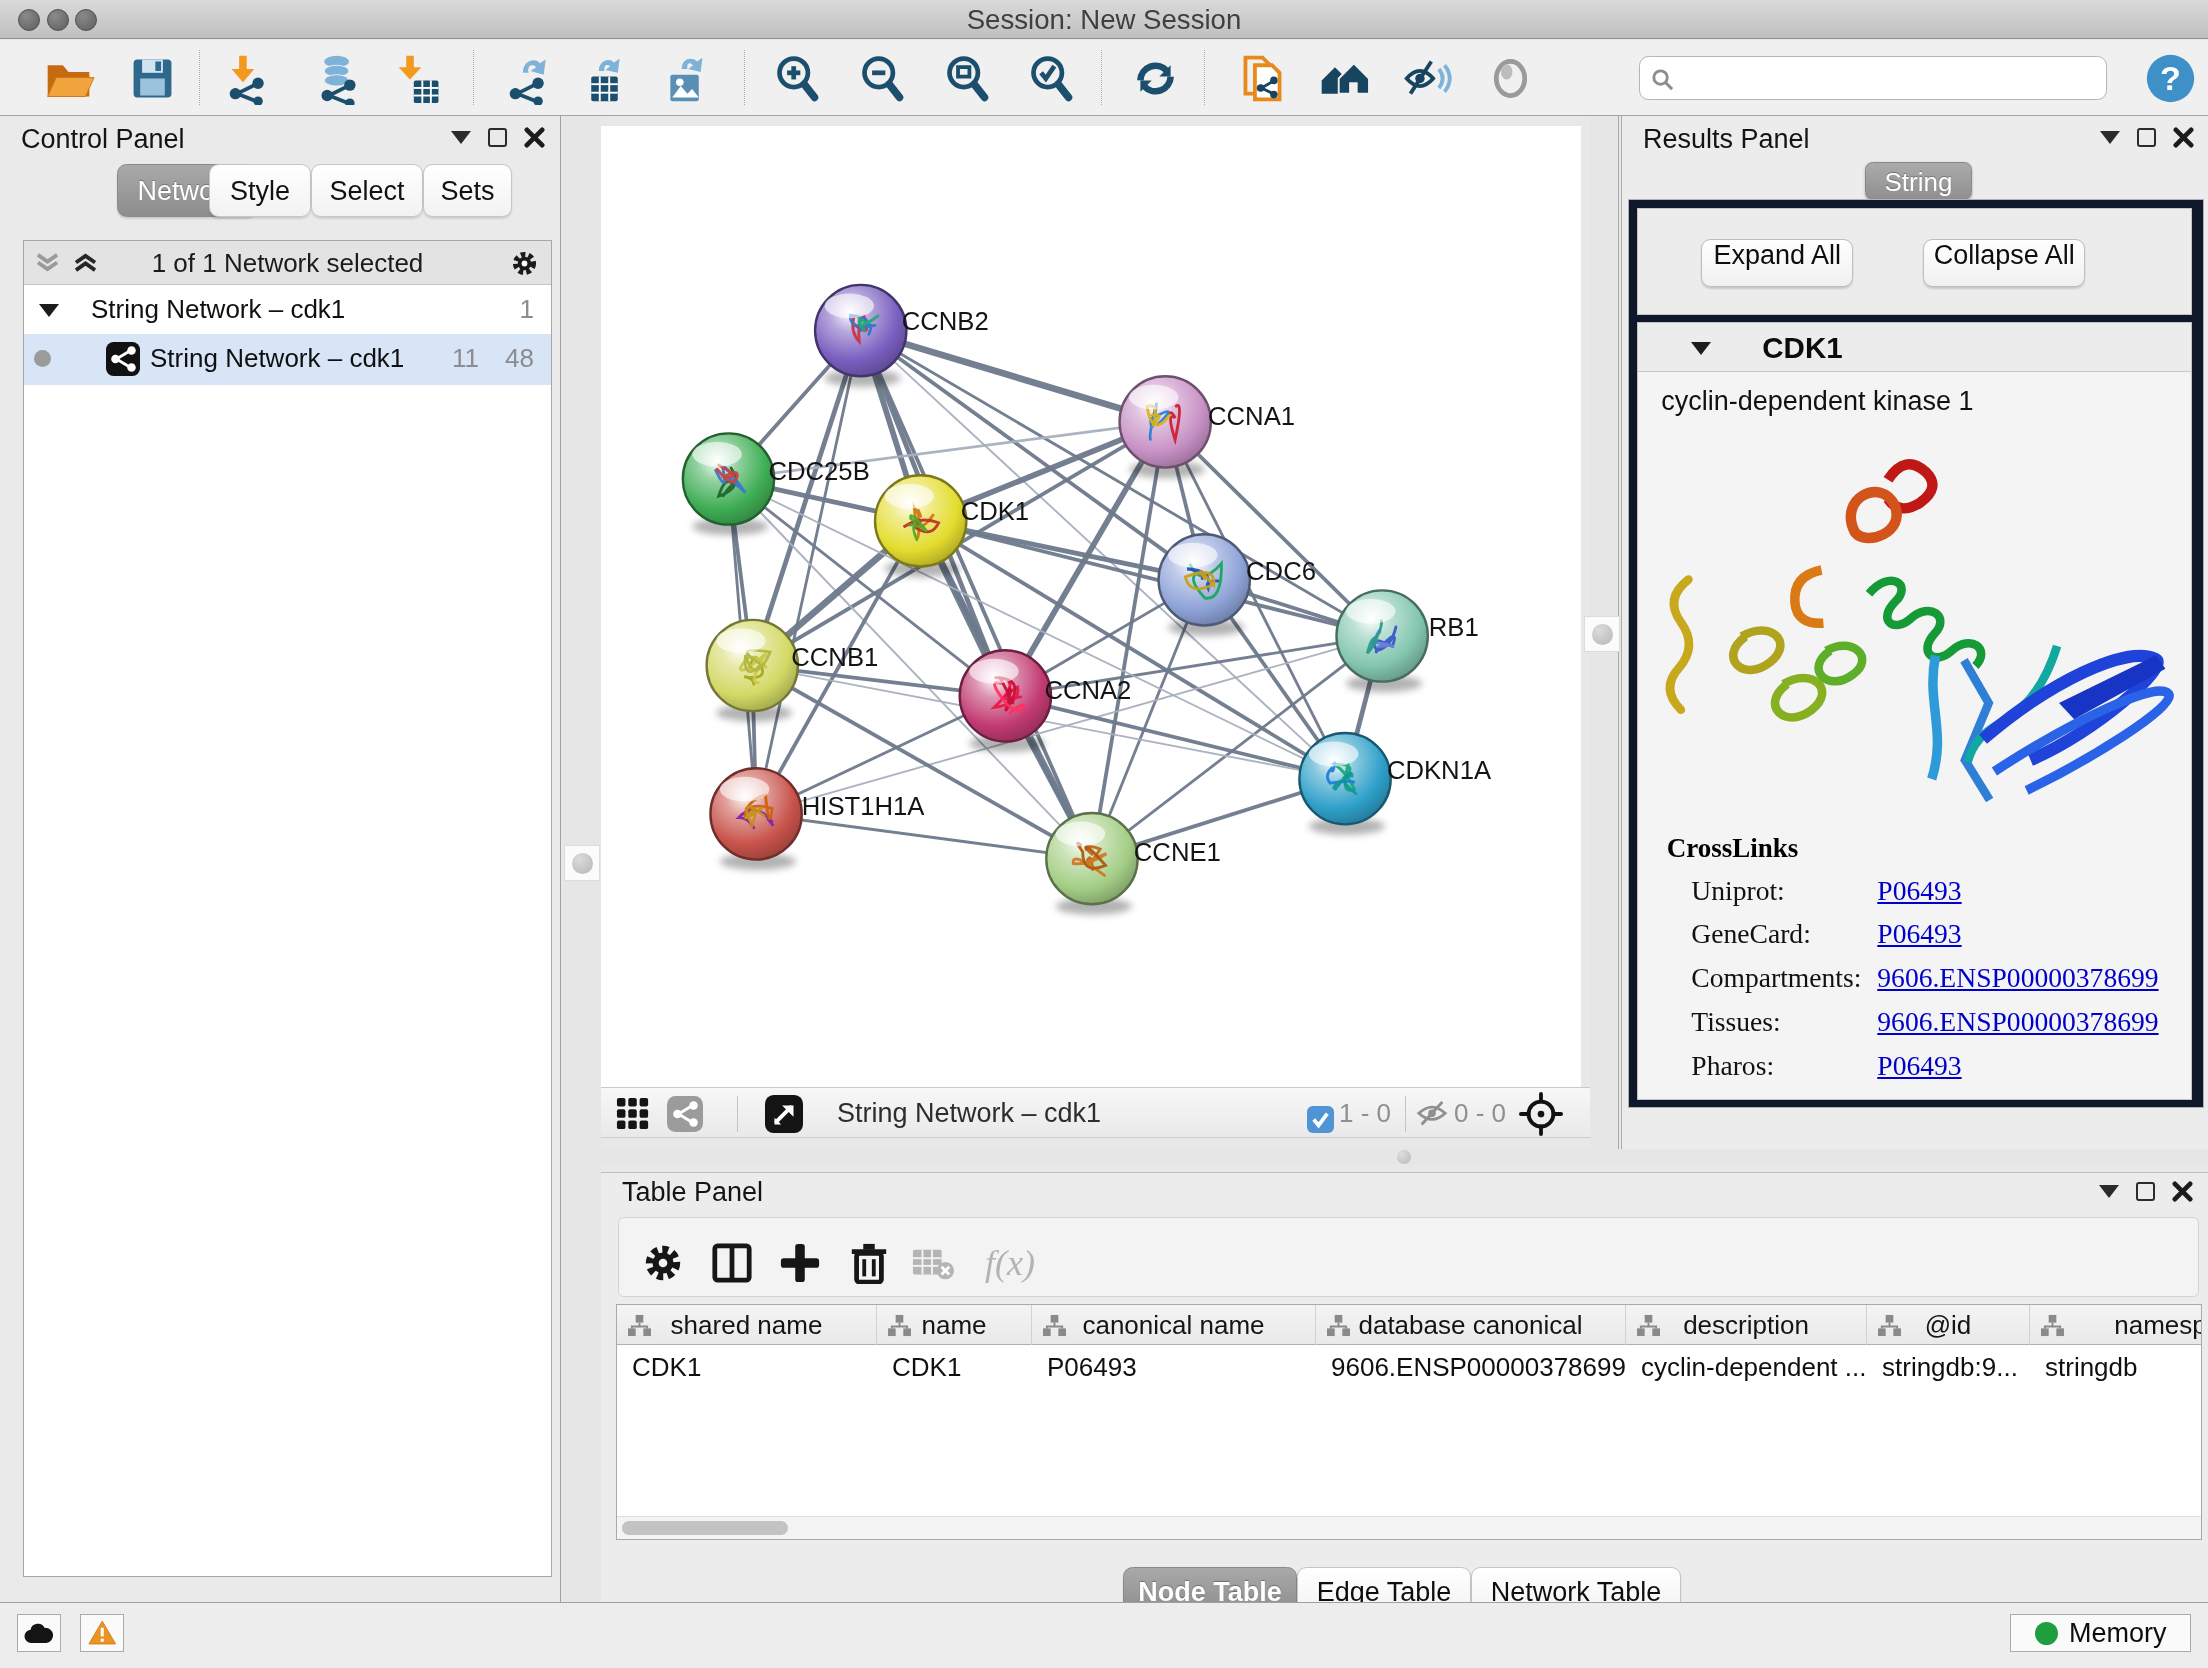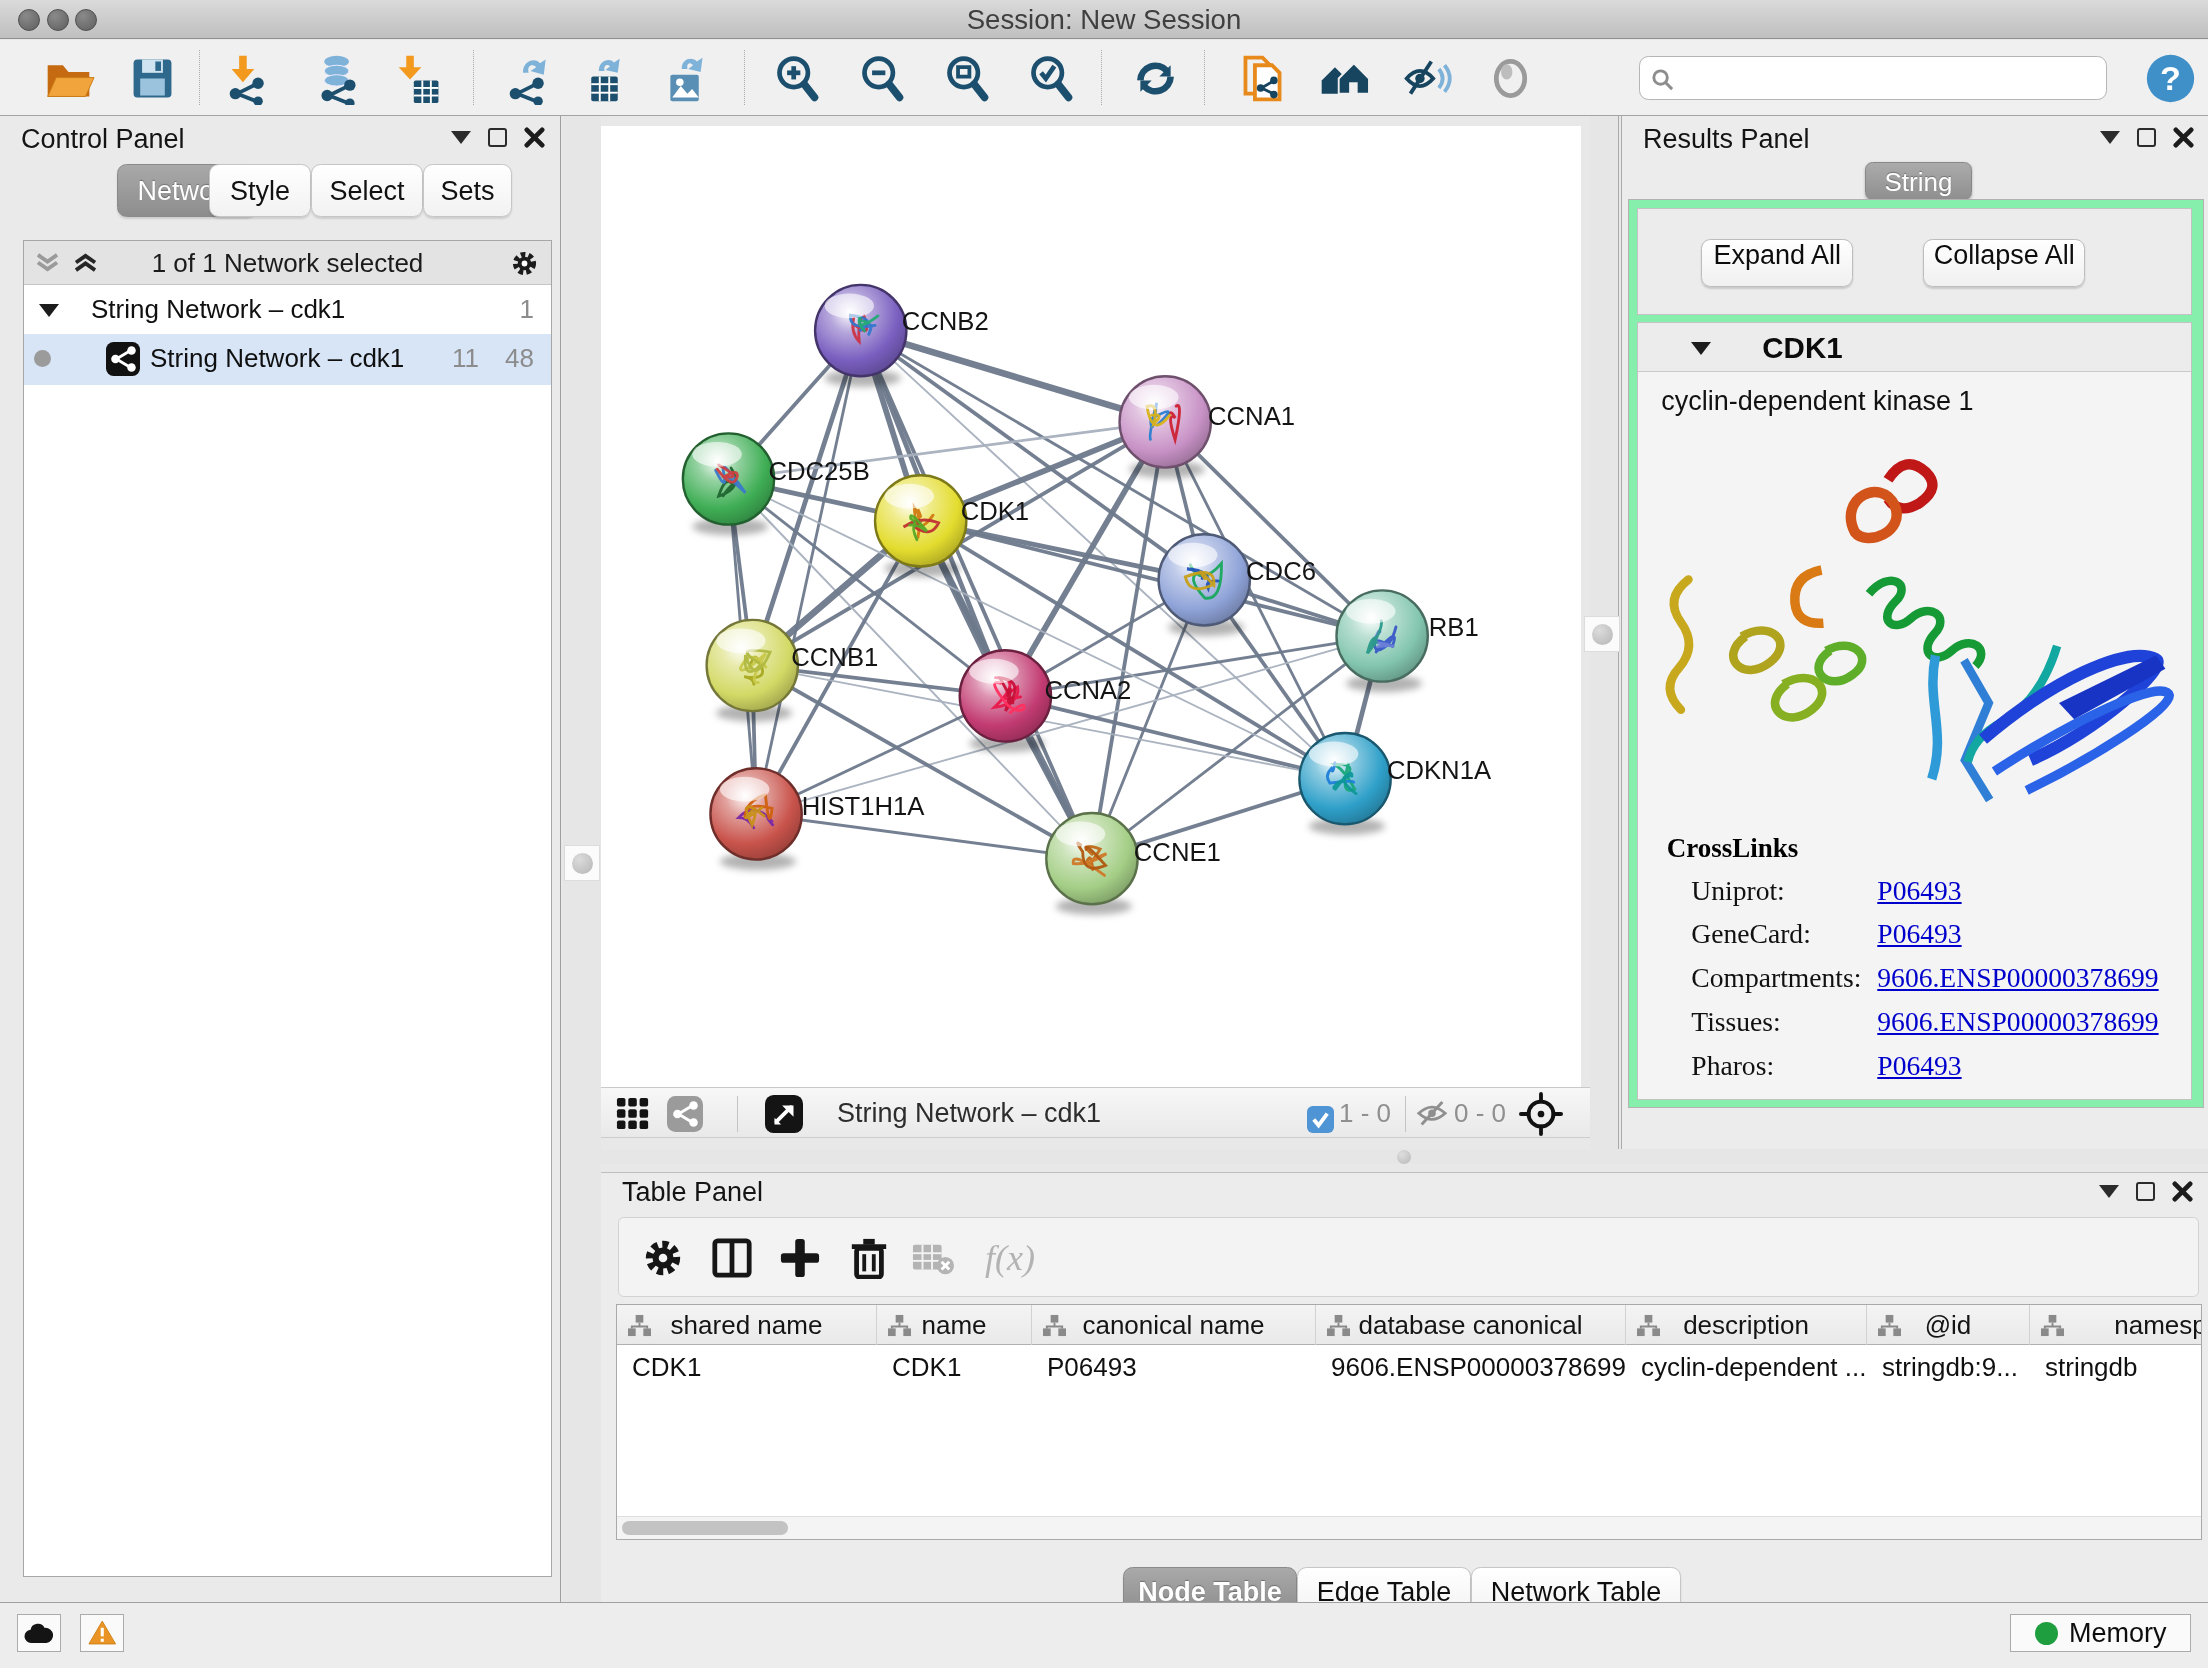--- a/index.html
+++ b/index.html
@@ -57,37 +57,37 @@
   .nbi { position:absolute; top:6.7px; width:38px; height:38px; display:flex; align-items:center; justify-content:center; }
   .nbsep { position:absolute; top:7.6px; height:36px; border-left:1px solid #c4c4c4; }
   #nav-net-name { position:absolute; left:236px; top:0; height:51px; line-height:51px; font-size:27px; color:#2d2d2d; }
   .nav-count { position:absolute; top:0; height:51px; line-height:51px; font-size:26px; color:#8f8f8f; }
 
   
   #results-panel { position:absolute; left:1621px; top:116px; width:588px; height:1033px; background:#ececec; border-left:1.9px solid #ababab; }
   #string-tab { position:absolute; left:243px; top:46px; width:107px; height:38px; border-radius:7.6px;
     background:linear-gradient(#ababab,#8f8f8f); border:1px solid #888; color:#fff; font-size:26px;
     text-align:center; line-height:38px; text-shadow:0 -1px 1px rgba(0,0,0,.3); box-shadow:0 1.9px 2.9px rgba(0,0,0,.25); }
-  #results-outer { position:absolute; left:5.7px; top:83px; width:576px; height:909px; border:1.9px solid #b2b2b2; background:#86efac; }
+  #results-outer { position:absolute; left:5.7px; top:83px; width:576px; height:909px; border:1.9px solid #b2b2b2; background:#0f172a; }
   #results-btnrow { position:absolute; left:8.6px; top:7.6px; width:555px; height:107px; border:1.9px solid #c2c2c2; background:#ececec; }
   .rbtn { position:absolute; top:30px; height:48px; background:linear-gradient(#ffffff,#f0f0f0);
     border:1px solid #bdbdbd; border-radius:9.5px; font-size:27px; text-align:center; box-shadow:0 1.9px 1.9px rgba(0,0,0,.15); color:#0d0d0d; }
   #cdk1-box { position:absolute; left:8.6px; top:122px; width:555px; height:778px; border:1.9px solid #c2c2c2; background:#f4f4f4; }
   #cdk1-head { position:absolute; left:0; top:0; right:0; height:49px; background:#ececec; border-bottom:1px solid #c9c9c9; }
   #cdk1-name { position:absolute; left:124px; top:0; height:49px; line-height:49px; font-size:29.5px; font-weight:bold; color:#0c0c0c; }
   #cdk1-desc { position:absolute; left:23px; top:63px; font-size:27px; color:#111; }
   #protein-img { position:absolute; left:11.4px; top:95px; }
   #crosslinks-title { position:absolute; left:28.5px; top:510px; font-family:"Liberation Serif",serif; font-weight:bold; font-size:27px; color:#000; }
   .clrow { position:absolute; left:53px; height:44px; font-family:"Liberation Serif",serif; font-size:27.6px; color:#111; }
   .clrow .clv { position:absolute; left:186px; top:0; color:#0000cc; text-decoration:underline; white-space:nowrap; }
 
   
   #table-panel { position:absolute; left:601px; top:1164px; width:1607px; height:438px; background:#ececec; border-top:1px solid #bdbdbd;margin-top:8px; }
   #tp-toolbar { position:absolute; left:17px; top:44px; width:1581px; height:80px; background:#f3f3f3; border:1px solid #d2d2d2; border-radius:5.7px; }
-  .tpi { position:absolute; top:13.3px; width:53px; height:53px; display:flex; align-items:center; justify-content:center; }
+  .tpi { position:absolute; top:13.3px; width:53px; height:53px; display:flex; align-items:flex-end; justify-content:center; }
   #fx-label { font-family:"Liberation Serif",serif; font-style:italic; font-size:36px; color:#b3b3b3; }
   #data-table { position:absolute; left:15px; top:131px; width:1586px; height:236px; background:#fff; border:1px solid #a9a9a9; overflow:hidden; }
   #thead { position:absolute; left:0; top:0; right:0; height:40px; display:flex; background:linear-gradient(#f4f4f4,#e9e9e9); border-bottom:1.9px solid #b0b0b0; }
   .th { position:relative; height:40px; border-right:1px solid #d2d2d2; display:flex; align-items:center; justify-content:center; font-size:26px; color:#141414; flex:none; }
   .th svg { position:absolute; left:9.5px; }
   #trow { position:absolute; left:0; top:42px; right:0; height:40px; display:flex; }
   .td { height:40px; line-height:40px; font-size:26px; color:#101010; padding-left:15px; flex:none; white-space:nowrap; overflow:hidden; }
   #hscroll { position:absolute; left:0; bottom:0; right:0; height:23px; background:#f4f4f4; border-top:1px solid #dedede; }
   #hthumb { position:absolute; left:4.8px; top:3.8px; width:166px; height:14.3px; border-radius:7.6px; background:#c3c3c3; }
   .btab { position:absolute; top:394px; height:48px; border:1px solid #c6c6c6; background:linear-gradient(#ffffff,#f3f3f3);

